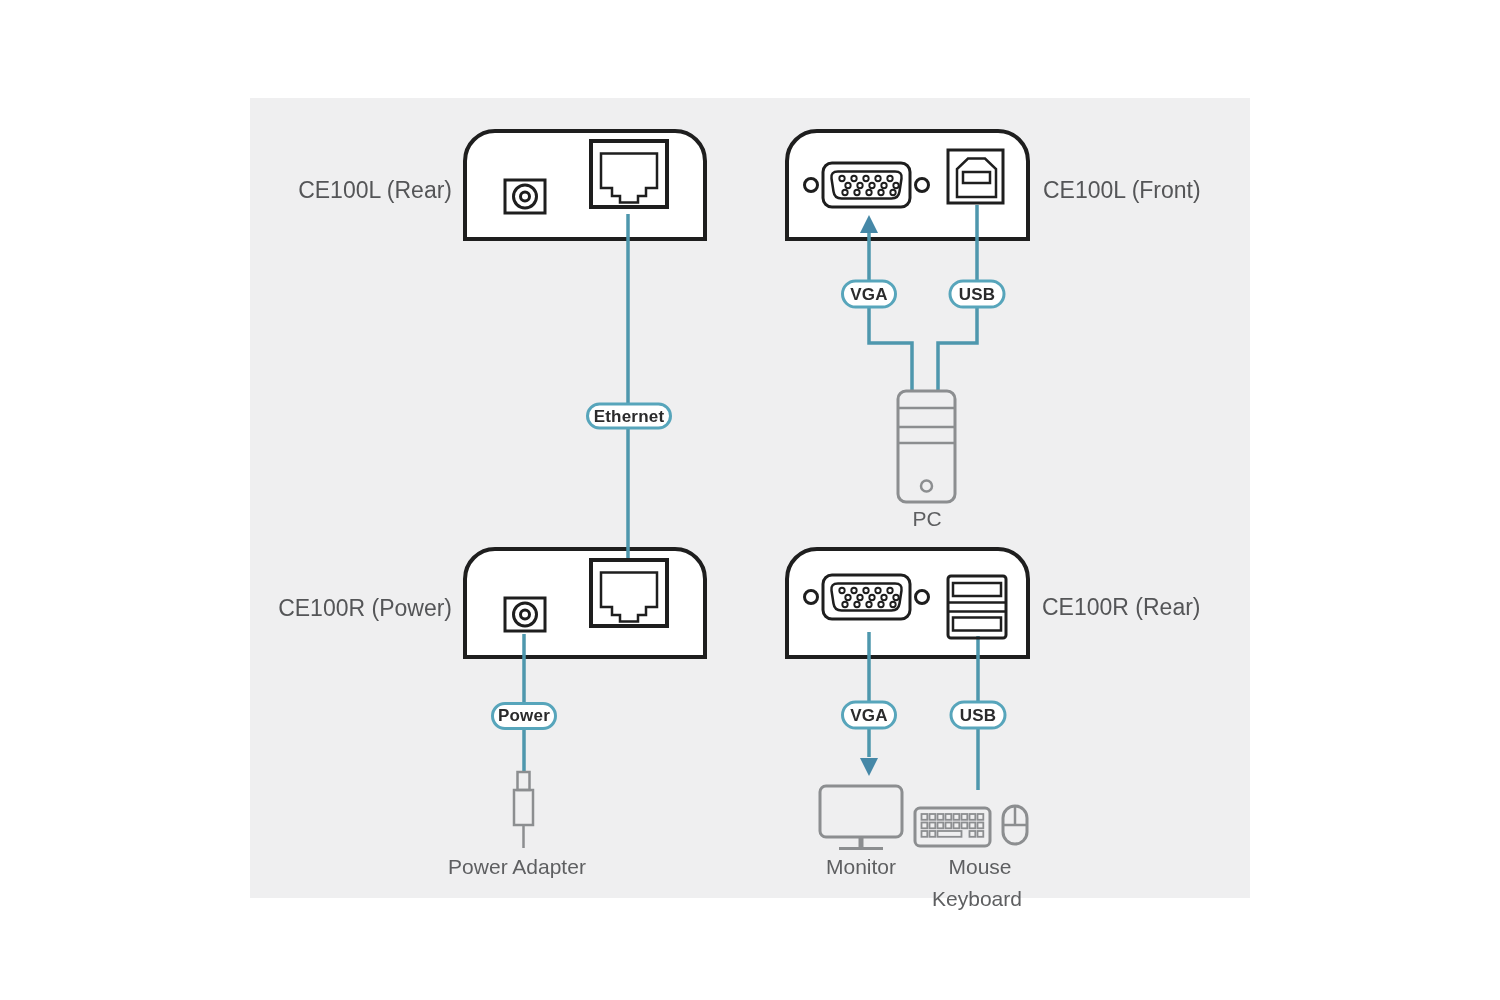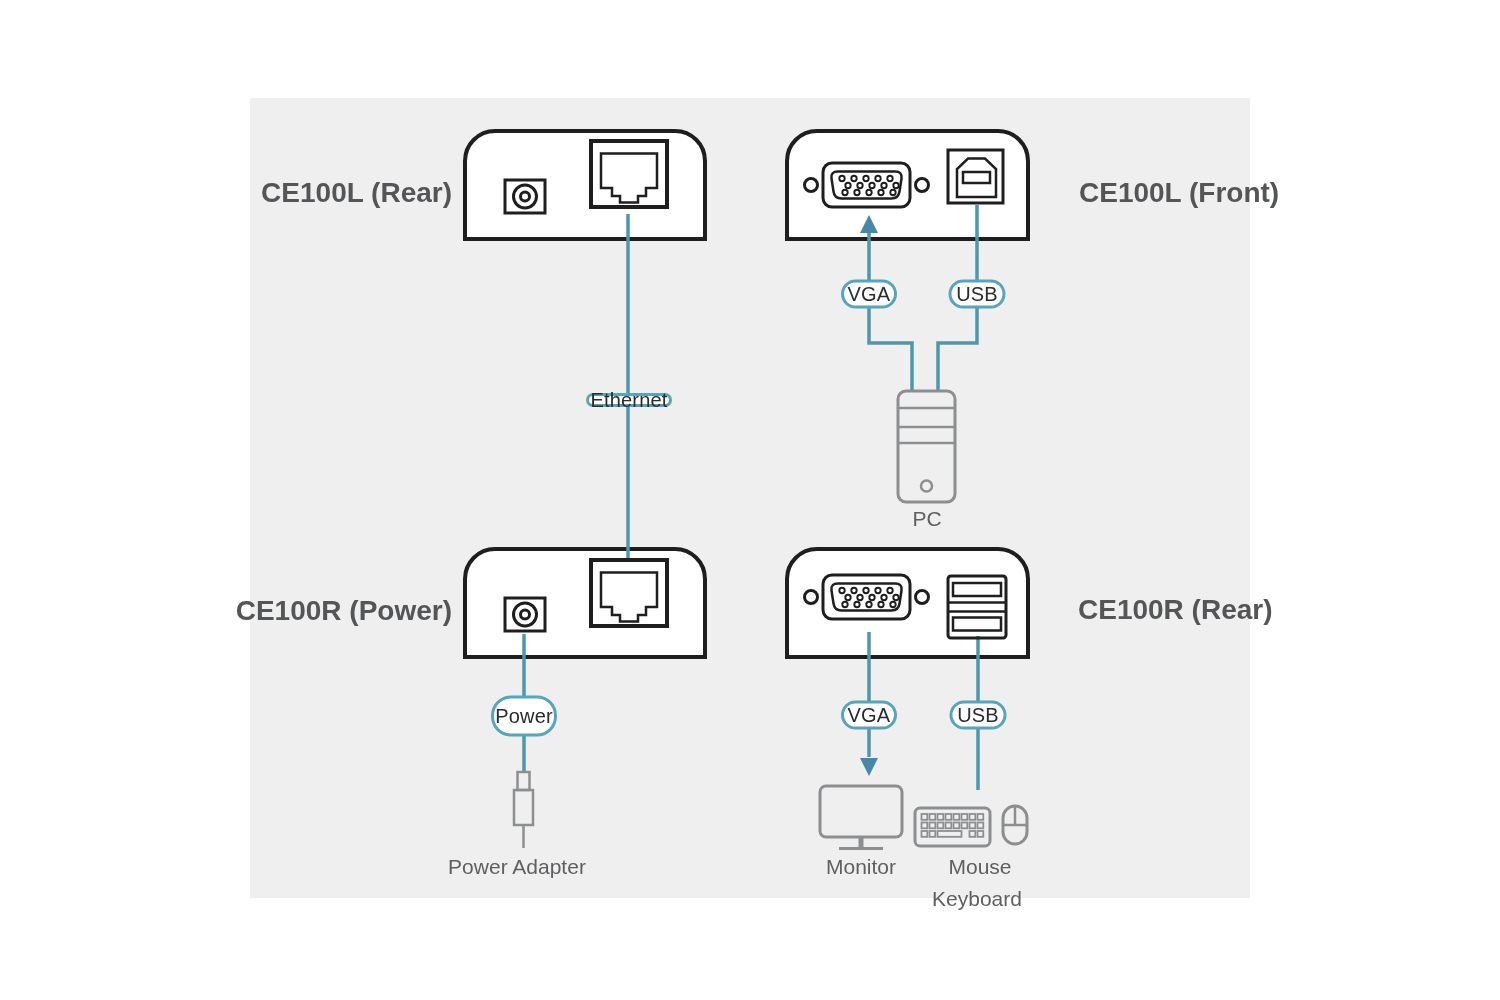--- a/index.html
+++ b/index.html
@@ -29,35 +29,35 @@
   .gray5{fill:none;stroke:var(--icon-gray,#8c8e90);stroke-width:5;}
   .key{fill:none;stroke:var(--icon-gray,#8c8e90);stroke-width:1.8;}
 
   
   .pill{
     position:absolute;transform:translate(-50%,-50%);
     display:flex;align-items:center;justify-content:center;
     background:var(--pill-fill,#ffffff);
     border:3px solid var(--pill-border,#57a5bb);
     border-radius:20px;
-    font-weight:400;font-size:20px;letter-spacing:0.2px;
+    font-weight:700;font-size:17px;letter-spacing:0.2px;
     color:var(--pill-text,#2b2b2c);
     box-sizing:border-box;white-space:nowrap;
   }
   #pill-vga-top{left:869px;top:294px;width:56px;height:29px;}
   #pill-usb-top{left:977px;top:294px;width:57px;height:29px;}
-  #pill-ethernet{left:629px;top:400px;width:86px;height:14px;}
-  #pill-power{left:524px;top:716px;width:66px;height:41px;}
+  #pill-ethernet{left:629px;top:416px;width:86px;height:27px;}
+  #pill-power{left:524px;top:716px;width:66px;height:28px;}
   #pill-vga-bottom{left:869px;top:715px;width:56px;height:29px;}
   #pill-usb-bottom{left:978px;top:715px;width:57px;height:29px;}
 
   
   .dev-label{
-    position:absolute;font-size:28px;font-weight:700;
-    color:var(--device-label-text,#545557);white-space:nowrap;line-height:1;margin-left:36px;
+    position:absolute;font-size:23px;font-weight:400;
+    color:var(--device-label-text,#545557);white-space:nowrap;line-height:1;
   }
   #lbl-ce100l-rear{right:1048px;top:179px;text-align:right;}
   #lbl-ce100l-front{left:1043px;top:179px;}
   #lbl-ce100r-rear{right:1048px;top:597px;text-align:right;}
   #lbl-ce100r-front{left:1042px;top:596px;}
 
   
   .icon-label{
     position:absolute;transform:translateX(-50%);
     font-size:21px;color:var(--icon-label-text,#5e5f61);

